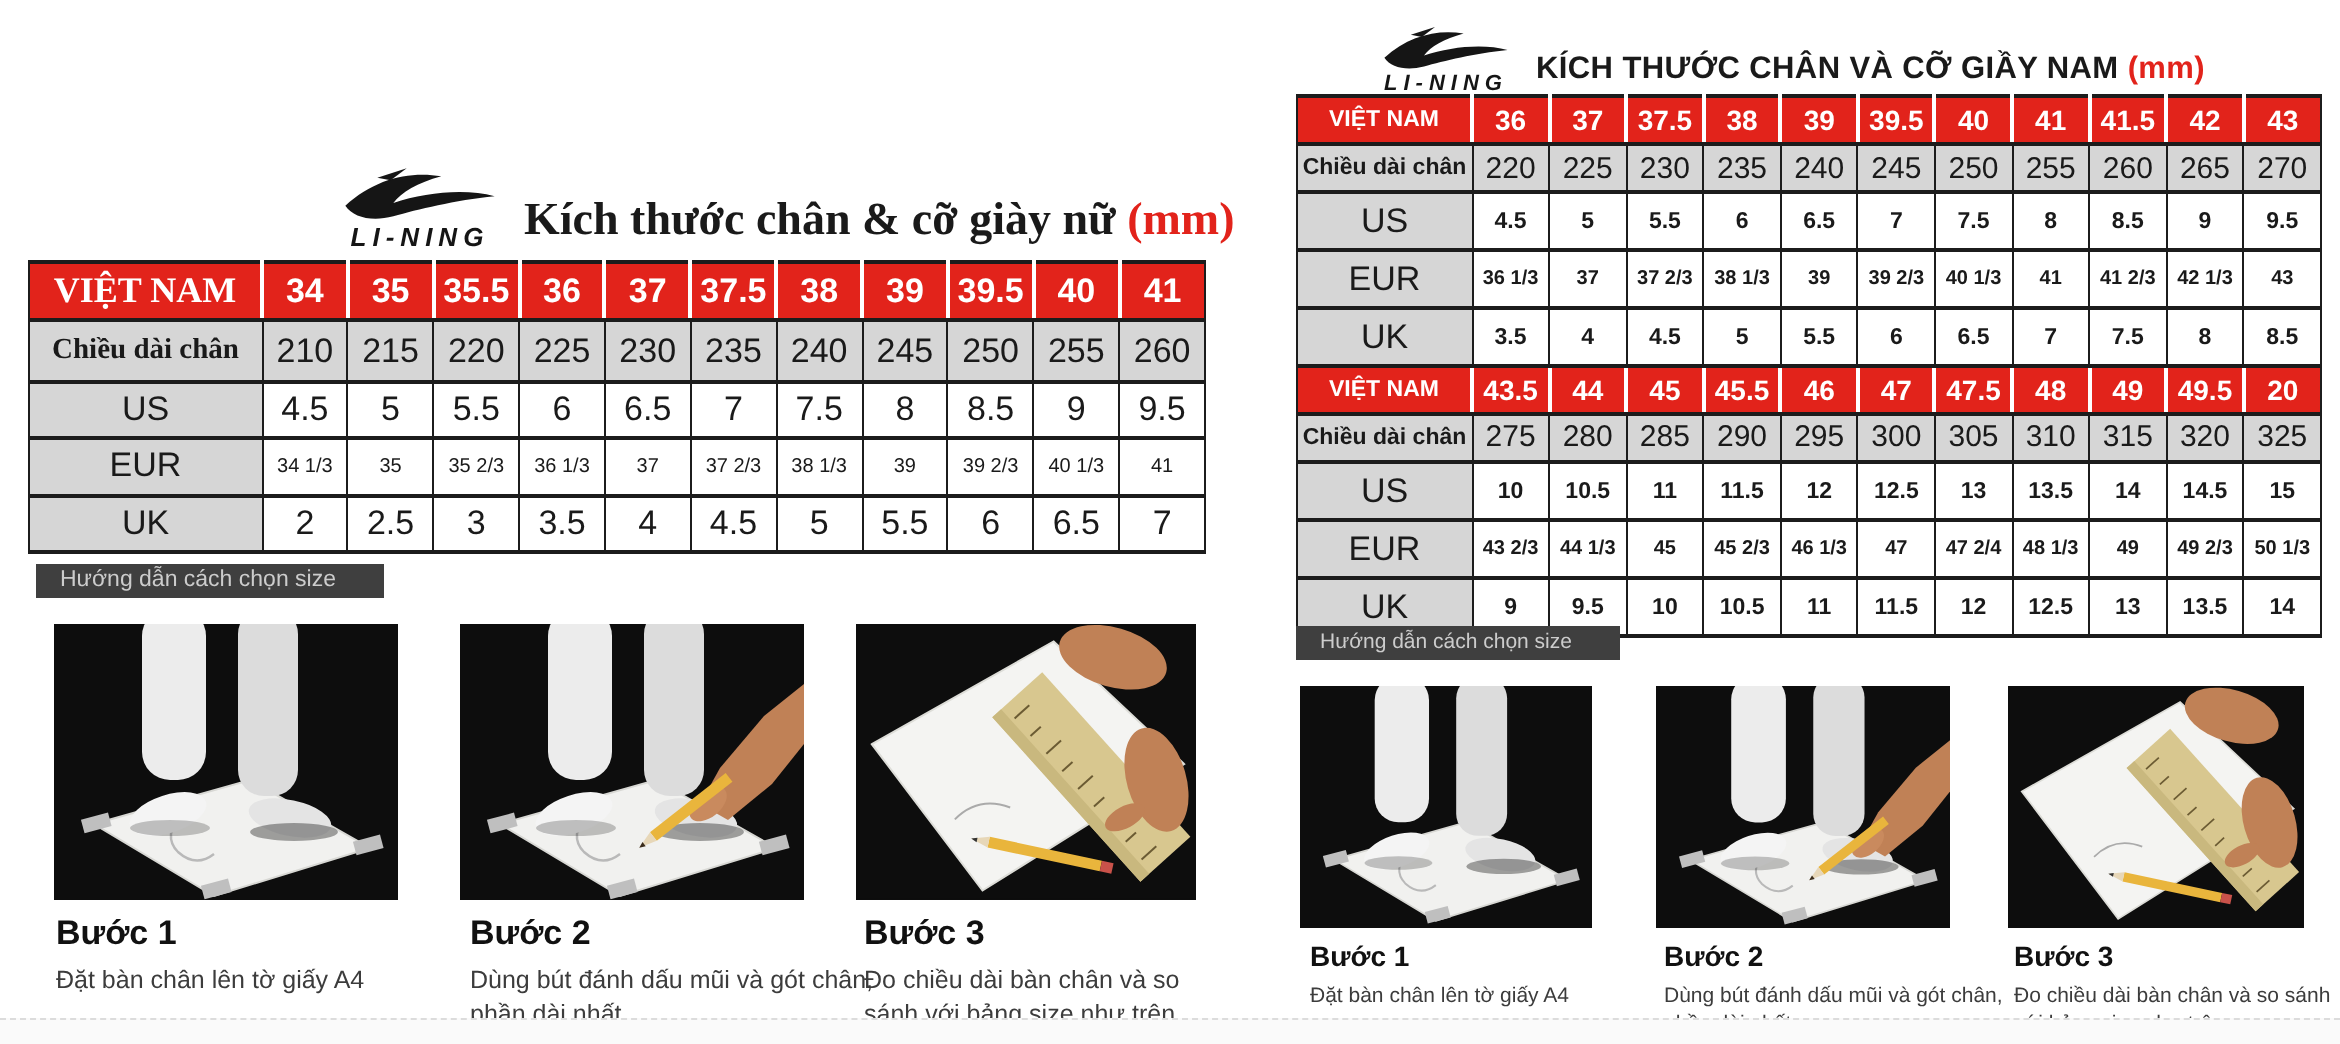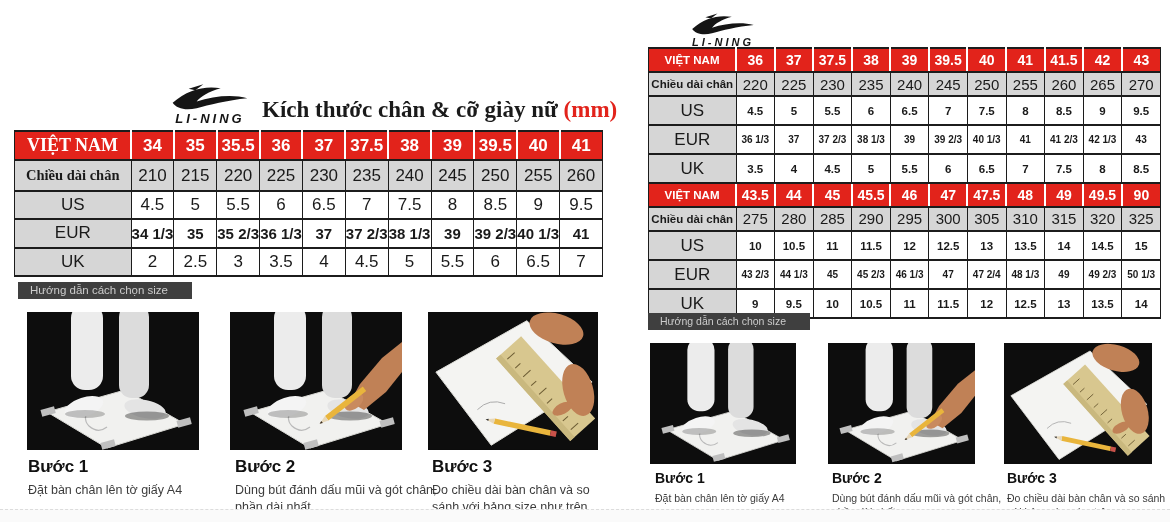--- a/index.html
+++ b/index.html
@@ -33,21 +33,21 @@
   .size-table td.lbl{background:var(--cell-gray);}
   .row-red td.lbl{background:var(--red);}
 
   .women-table td.lbl{width:115px;}
   .women-table .row-red td{font-size:17px;}
   .women-table .row-red td.lbl{font-family:"Liberation Serif",serif;font-size:18px;}
   .women-table .row-gray td{font-size:17px;}
   .women-table .row-gray td.lbl{font-family:"Liberation Serif",serif;font-weight:bold;font-size:14.5px;}
   .women-table .row-white td{font-size:17px;}
   .women-table .row-white td.lbl{font-size:17px;}
-  .women-table tr.eur td{font-weight:bold;font-size:15px;}
+  .women-table tr.eur td{font-weight:normal;font-size:10px;}
   .women-table tr.eur td.lbl{font-weight:normal;font-size:17px;}
   .women-table .row-red{height:29px;}
   .women-table .row-gray{height:31px;}
 
   .men-table td.lbl{width:86px;}
   .men-table .row-red td{font-size:14px;}
   .men-table .row-red td.lbl{font-size:11.5px;}
   .men-table .row-gray td{font-size:15px;}
   .men-table .row-gray td.lbl{font-weight:bold;font-size:11.5px;}
   .men-table .row-white td{font-size:11.5px;font-weight:bold;}
@@ -263,20 +263,21 @@
   </section>
 
   <section>
     <div class="abs hdr m-hdr">
       <div class="logo">
         <svg width="66" height="23">
             <use href="#lining-swoosh"></use>
           </svg>
         <span class="logo-text">LI-NING</span>
       </div>
+      <h2 class="m-title"><span>KÍCH THƯỚC CHÂN VÀ CỠ GIẦY NAM</span> <span class="unit">(mm)</span></h2>
     </div>
 
     <div class="abs tbl-wrap" style="left:648px;top:47px;width:513px;height:272px;">
       <table class="size-table men-table">
         <tbody>
             <tr class="row-red">
               <td class="lbl">VIỆT NAM</td>
               <td>36</td>
               <td>37</td>
               <td>37.5</td>
@@ -350,21 +351,21 @@
               <td>43.5</td>
               <td>44</td>
               <td>45</td>
               <td>45.5</td>
               <td>46</td>
               <td>47</td>
               <td>47.5</td>
               <td>48</td>
               <td>49</td>
               <td>49.5</td>
-              <td>90</td>
+              <td>20</td>
             </tr>
             <tr class="row-gray">
               <td class="lbl">Chiều dài chân</td>
               <td>275</td>
               <td>280</td>
               <td>285</td>
               <td>290</td>
               <td>295</td>
               <td>300</td>
               <td>305</td>

